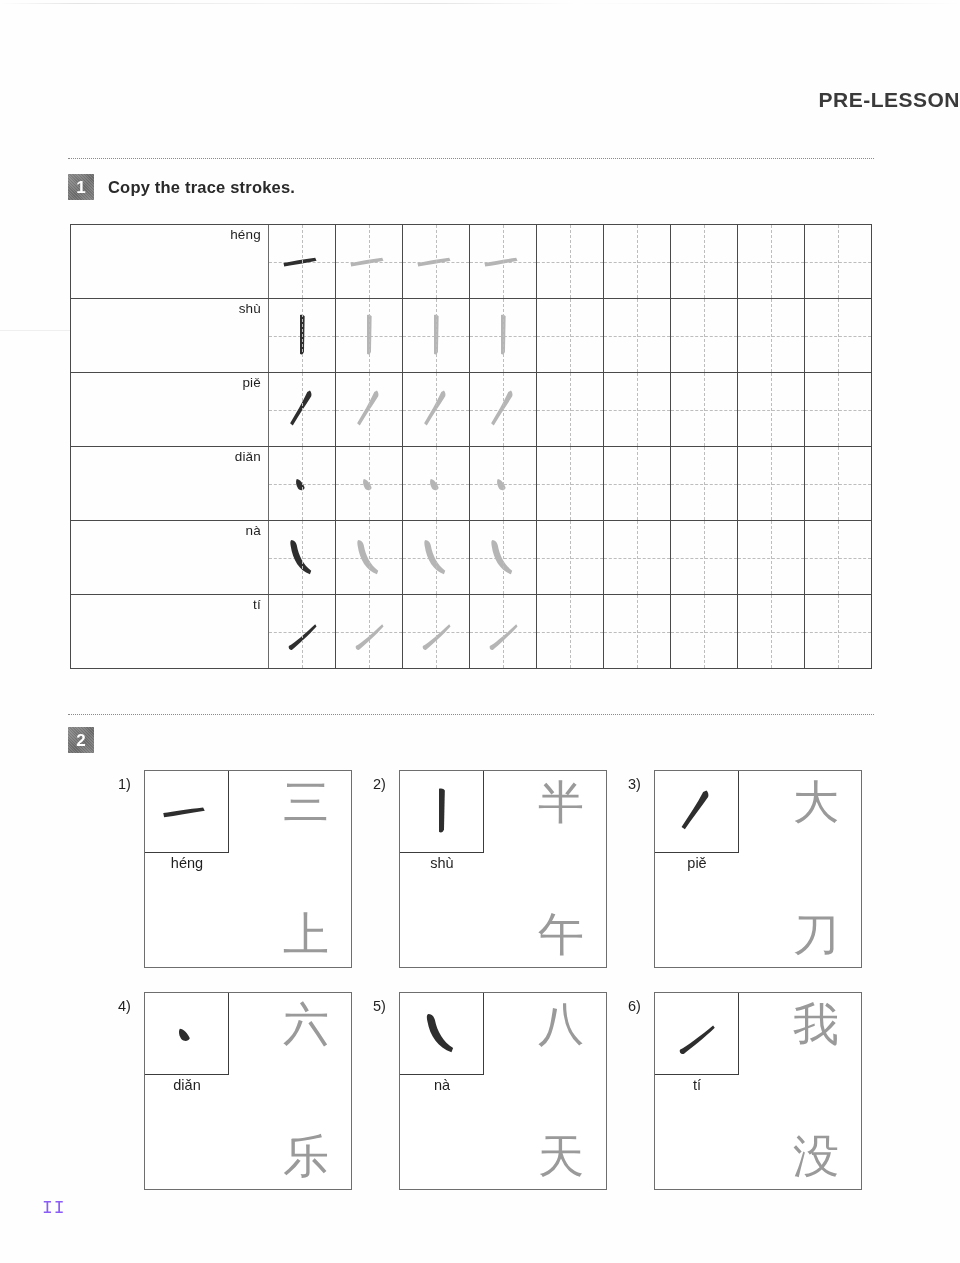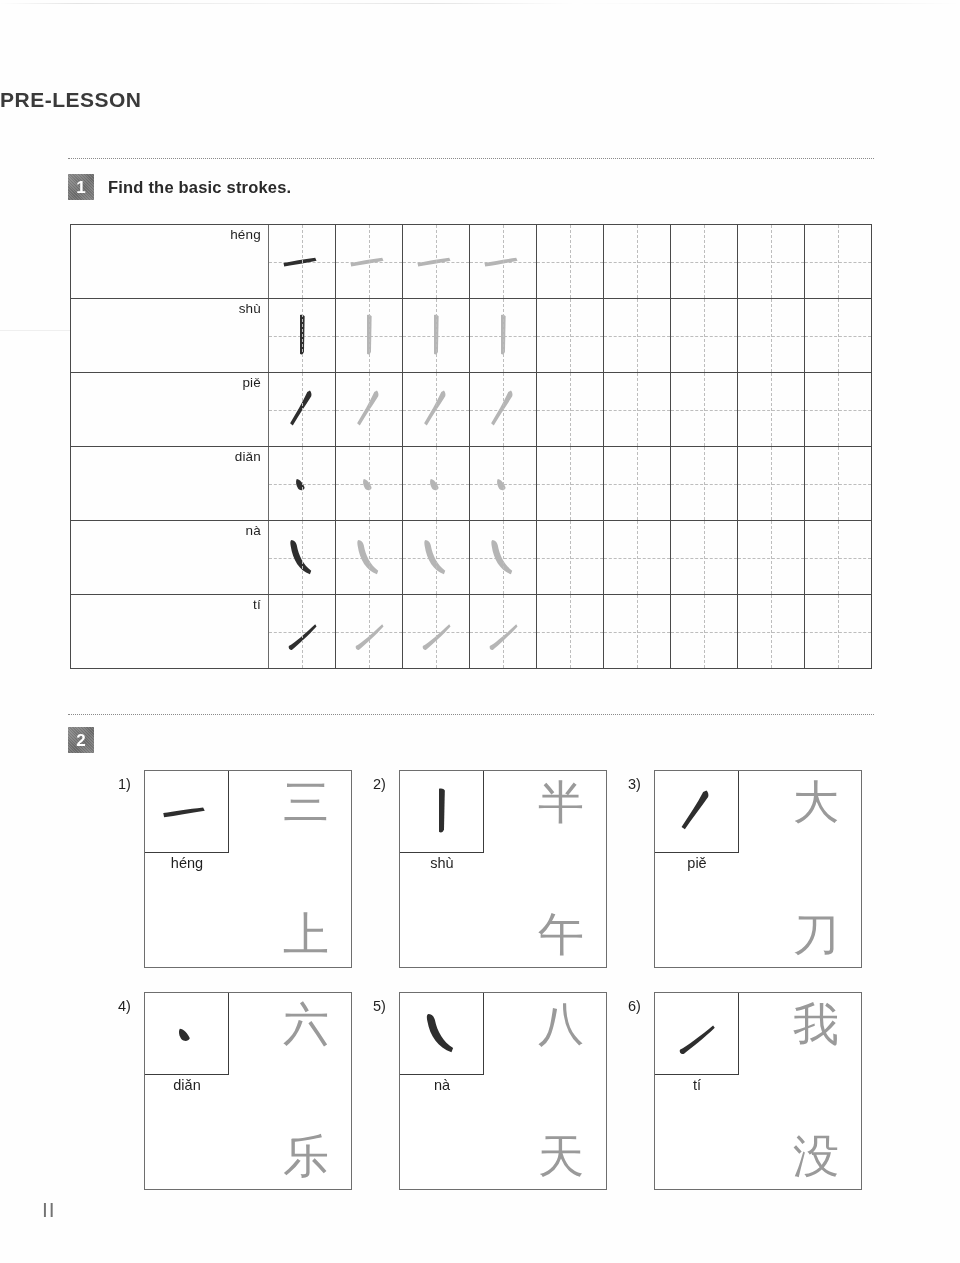--- a/index.html
+++ b/index.html
@@ -36,21 +36,21 @@
     top: 330px; left: 0; width: 70px; height: 1px;
     background: rgba(0,0,0,0.06);
   }
 
   
   .title {
     position: absolute;
     top: 88px;
     left: 0;
     width: 960px;
-    text-align: left;
+    text-align: right;
     font-size: 21px;
     font-weight: bold;
     letter-spacing: 0.5px;
     color: #3a3a3a;
   }
 
   
   .dotted-rule {
     position: absolute;
     left: 68px;
@@ -214,40 +214,40 @@
     letter-spacing: 0;
   }
   .hanzi.top { right: 22px; top: 8px; }
   .hanzi.bot { right: 22px; bottom: 10px; }
 
   
   .folio {
     position: absolute;
     left: 42px;
     top: 1198px;
-    font-family: Liberation Sans, sans-serif;
-    font-size: 21px;
-    color: #737373;
+    font-family: Liberation Mono, monospace;
+    font-size: 18px;
+    color: #8b5cf6;
     letter-spacing: 1px;
   }
 </style>
 </head>
 <body>
 
 <div class="page">
 
   <div class="scan-top"></div>
   <div class="scan-left"></div>
 
   <div class="title">PRE-LESSON</div>
 
   <div class="dotted-rule" style="top:158px;"></div>
   <div class="sec-head" style="top:174px;">
     <div class="badge">1</div>
-    <div class="sec-title">Find the basic strokes.</div>
+    <div class="sec-title">Copy the trace strokes.</div>
   </div>
 
   <div class="grid" id="practice-grid">
       <div class="grid-row">
         <div class="label-cell">
           <span>héng</span>
         </div>
         <div class="cell">
           <svg viewBox="0 0 100 100" preserveAspectRatio="none" aria-hidden="true">
             <path d="M22,52 C35,50 52,47 70,45 L72,49 C54,52 37,55 23,57 Z" fill="#2e2e2e"></path>

